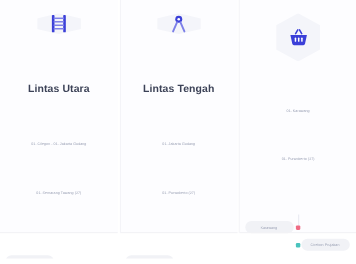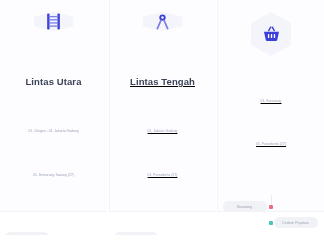--- a/index.html
+++ b/index.html
@@ -34,21 +34,20 @@
     background: #fdfdff;
     box-sizing: border-box;
     padding-top: 7px;
     display: flex;
     flex-direction: column;
     align-items: center;
     gap: 39px;
   }
   .route-card + .route-card {
     border-left: 1px solid #f4f4f8;
-    text-decoration: underline;
   }
   .route-card::after {
     content: "";
     position: absolute;
     left: 0; right: 0; bottom: 0;
     height: 1px;
     background: #f2f2f6;
   }
 
   

